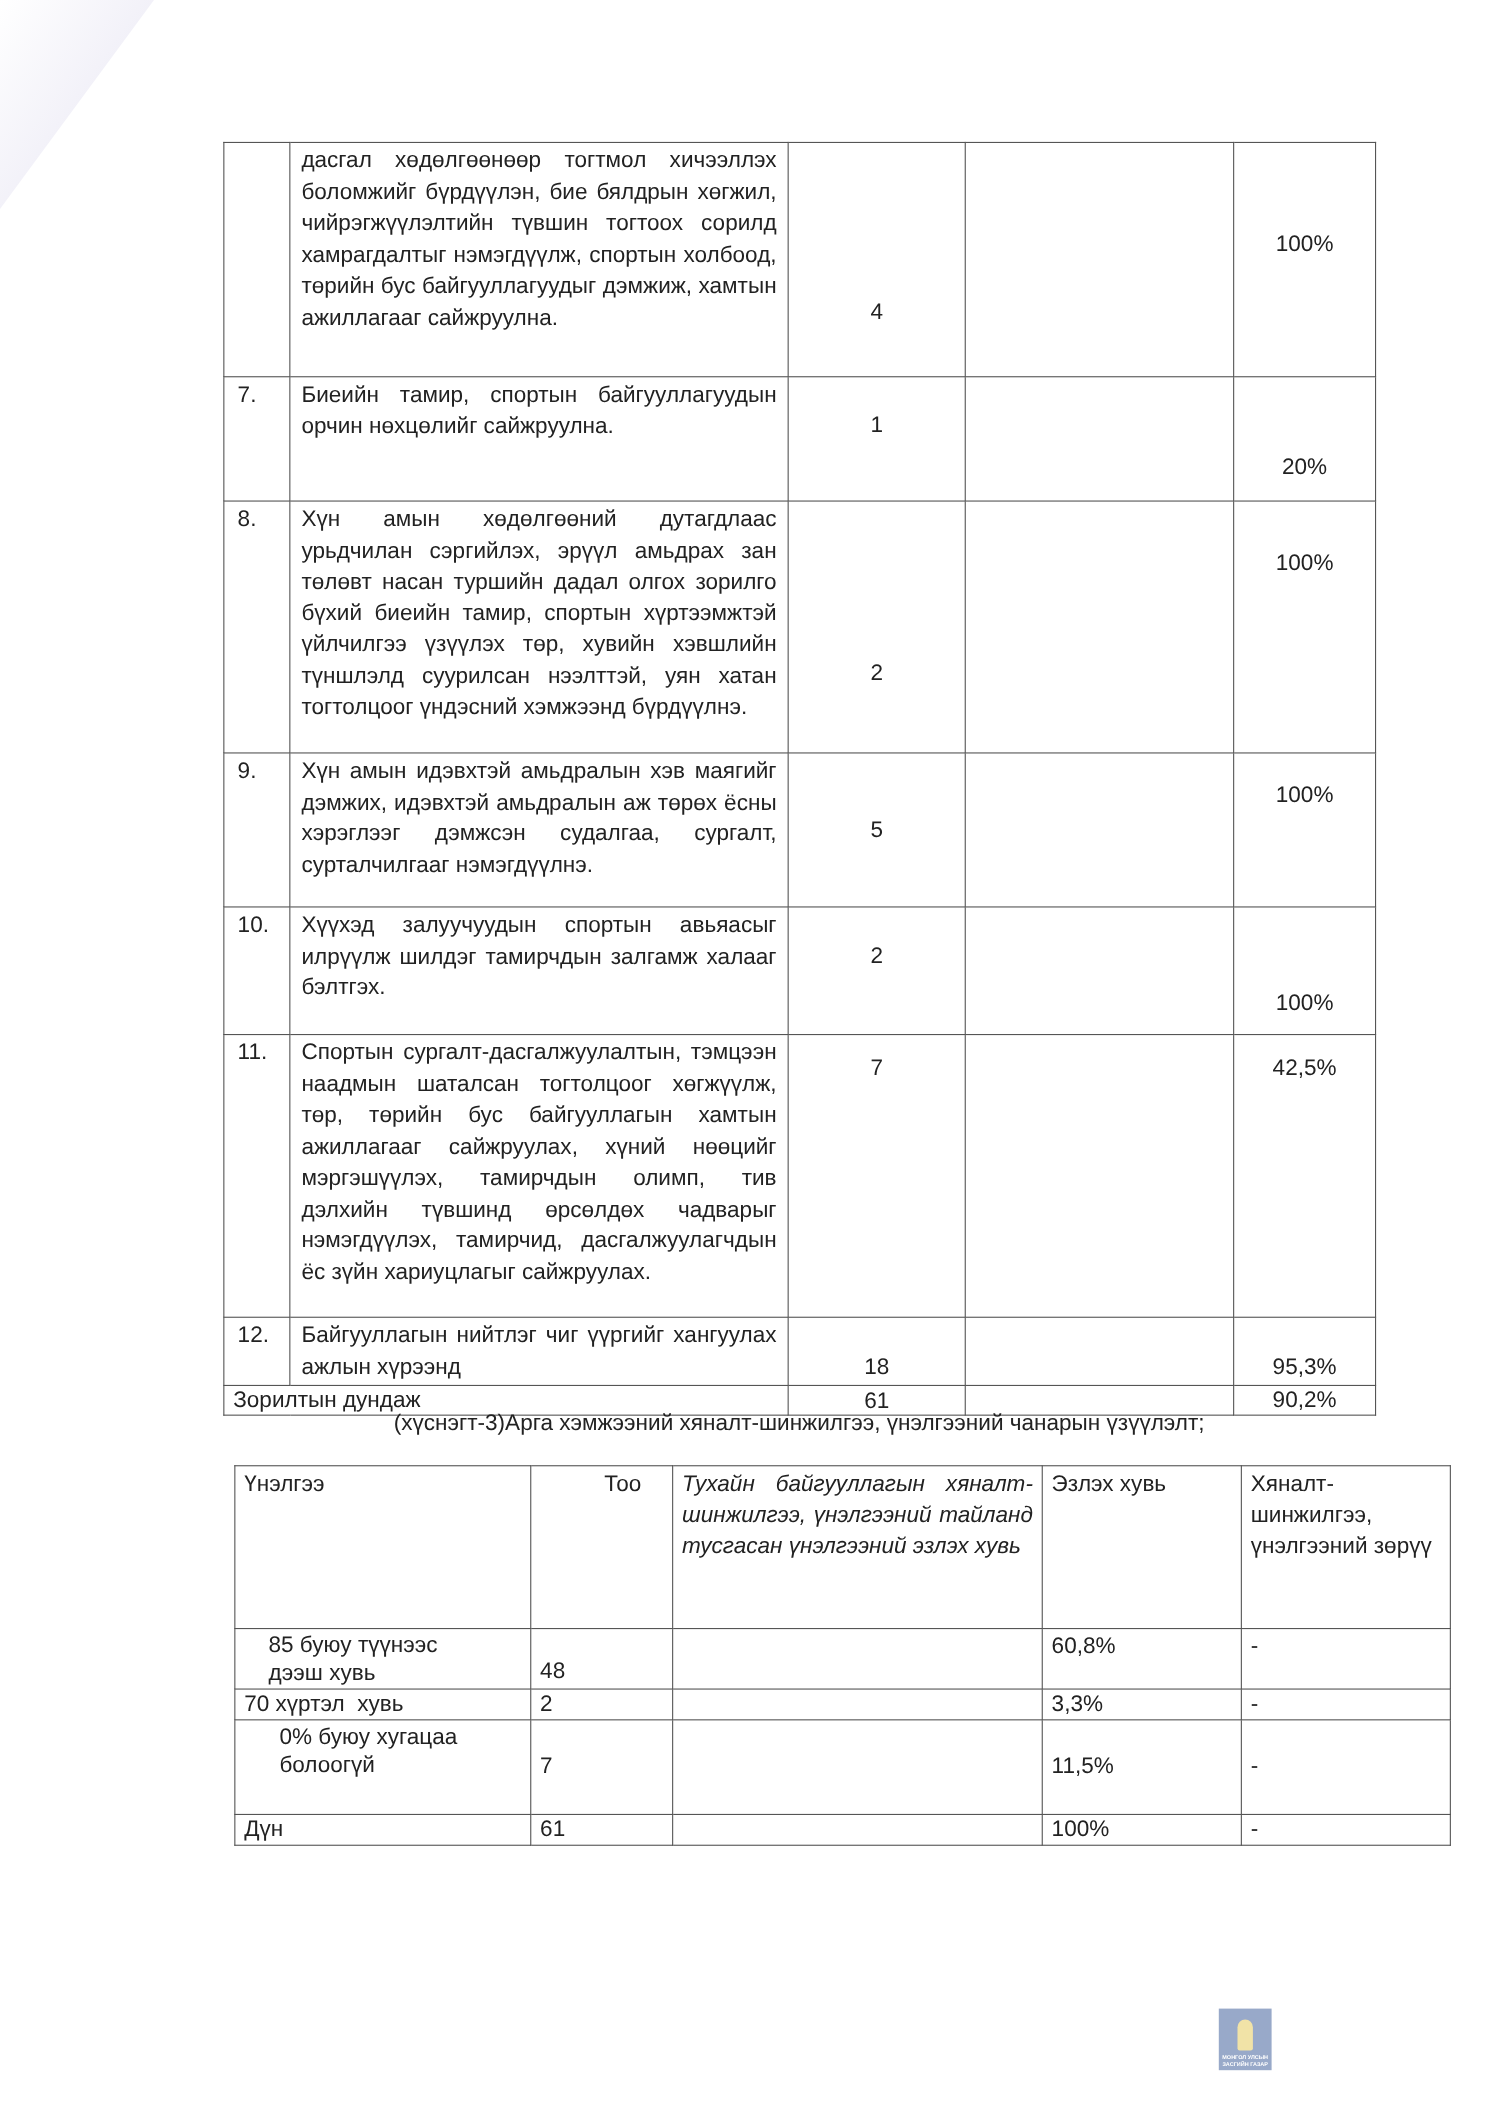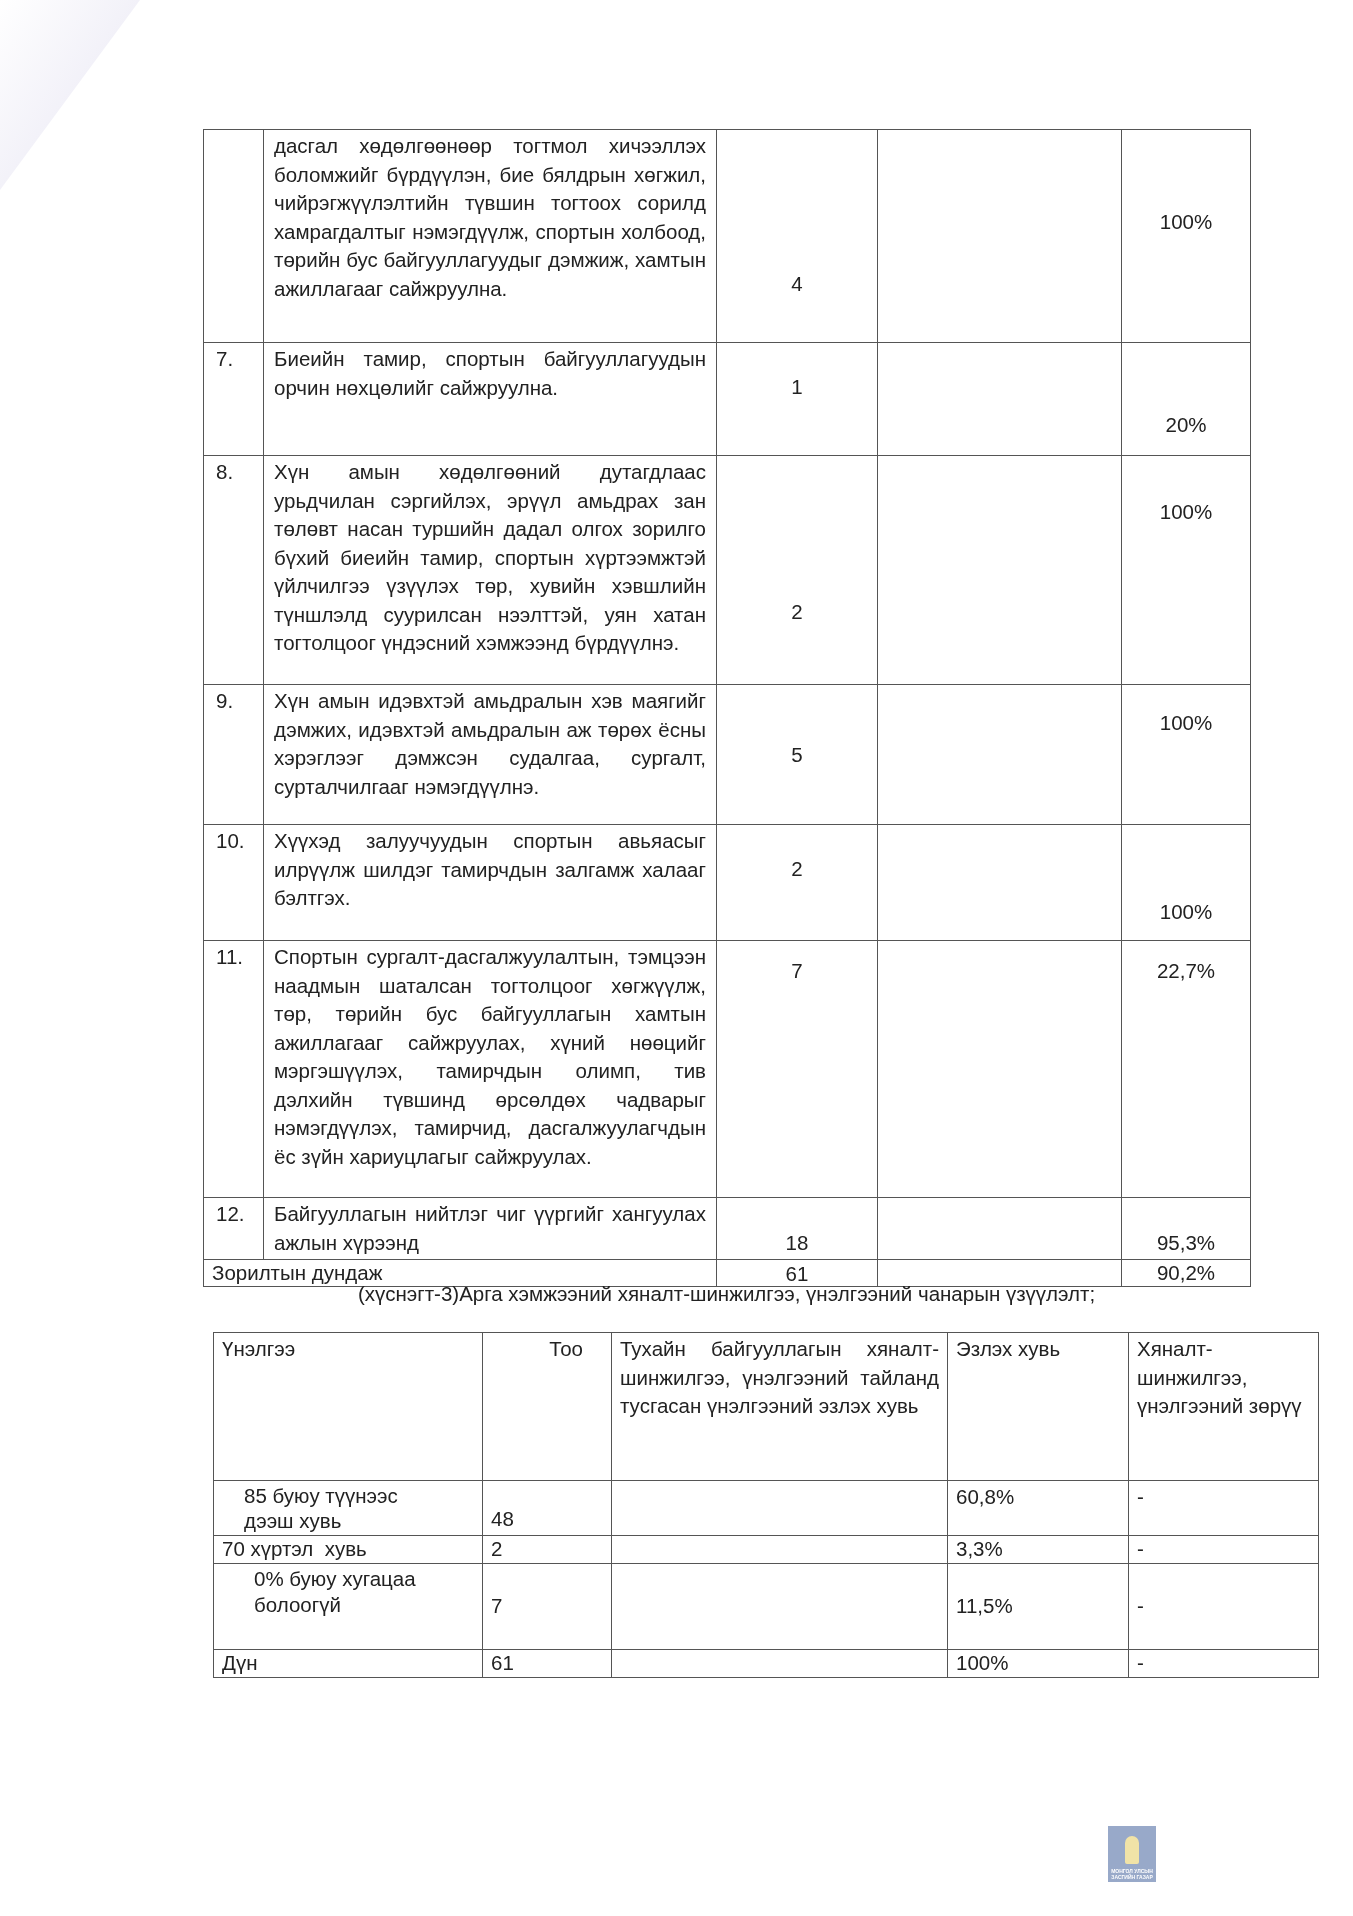--- a/index.html
+++ b/index.html
@@ -12,21 +12,21 @@
   td { border:1.3px solid #555; vertical-align:top; font-size:20.5px; line-height:28.5px; padding:2px 8px; }
   #t1 { left:203px; top:129px; width:1047px; }
   #t1 td.num { text-align:left; padding-left:12px; }
   #t1 td.txt { text-align:justify; text-align-last:left; padding:2px 10px; }
   #t1 td.cnt { text-align:center; vertical-align:middle; }
   #t1 td.pct { text-align:center; }
   .caption { position:absolute; left:203px; top:1282px; width:1047px; text-align:center; font-size:20.5px; }
   #t2 { left:213px; top:1332px; width:1105px; }
   #t2 td { }
   #t2 td.lbl-h { text-align:left; }
-  #t2 td.desc-h { text-align:justify; text-align-last:left; }
+  #t2 td.desc-h { text-align:justify; text-align-last:left;font-style:italic; }
   .logo { position:absolute; left:1108px; top:1826px; width:48px; height:56px; background:#98a9c9;
           display:flex; flex-direction:column; align-items:center; justify-content:flex-end; }
   .logo .emblem { width:14px; height:28px; background:#f1e3a7; border-radius:7px 7px 2px 2px; margin-bottom:4px; }
   .logo .lt { font-size:5px; line-height:6px; color:#fff; text-align:center; font-weight:bold; }
 </style>
 </head>
 <body>
 
 <div class="fold"></div>
 
@@ -72,21 +72,21 @@
     <td class="txt">Хүүхэд залуучуудын спортын авьяасыг илрүүлж шилдэг тамирчдын залгамж халааг бэлтгэх.</td>
     <td class="cnt" style="vertical-align:top;padding-top:30px">2</td>
     <td></td>
     <td class="pct" style="vertical-align:bottom;padding-bottom:14px">100%</td>
   </tr>
   <tr style="height:257px">
     <td class="num">11.</td>
     <td class="txt">Спортын сургалт-дасгалжуулалтын, тэмцээн наадмын шаталсан тогтолцоог хөгжүүлж, төр, төрийн бус байгууллагын хамтын ажиллагааг сайжруулах, хүний нөөцийг мэргэшүүлэх, тамирчдын олимп, тив дэлхийн түвшинд өрсөлдөх чадварыг нэмэгдүүлэх, тамирчид, дасгалжуулагчдын ёс зүйн хариуцлагыг сайжруулах.</td>
     <td class="cnt" style="vertical-align:top;padding-top:16px">7</td>
     <td></td>
-    <td class="pct" style="padding-top:16px">22,7%</td>
+    <td class="pct" style="padding-top:16px">42,5%</td>
   </tr>
   <tr style="height:55px">
     <td class="num">12.</td>
     <td class="txt">Байгууллагын нийтлэг чиг үүргийг хангуулах ажлын хүрээнд</td>
     <td class="cnt" style="vertical-align:bottom">18</td>
     <td></td>
     <td class="pct" style="vertical-align:bottom">95,3%</td>
   </tr>
   <tr style="height:27px">
     <td colspan="2" style="line-height:23px;padding:1px 8px">Зорилтын дундаж</td>

